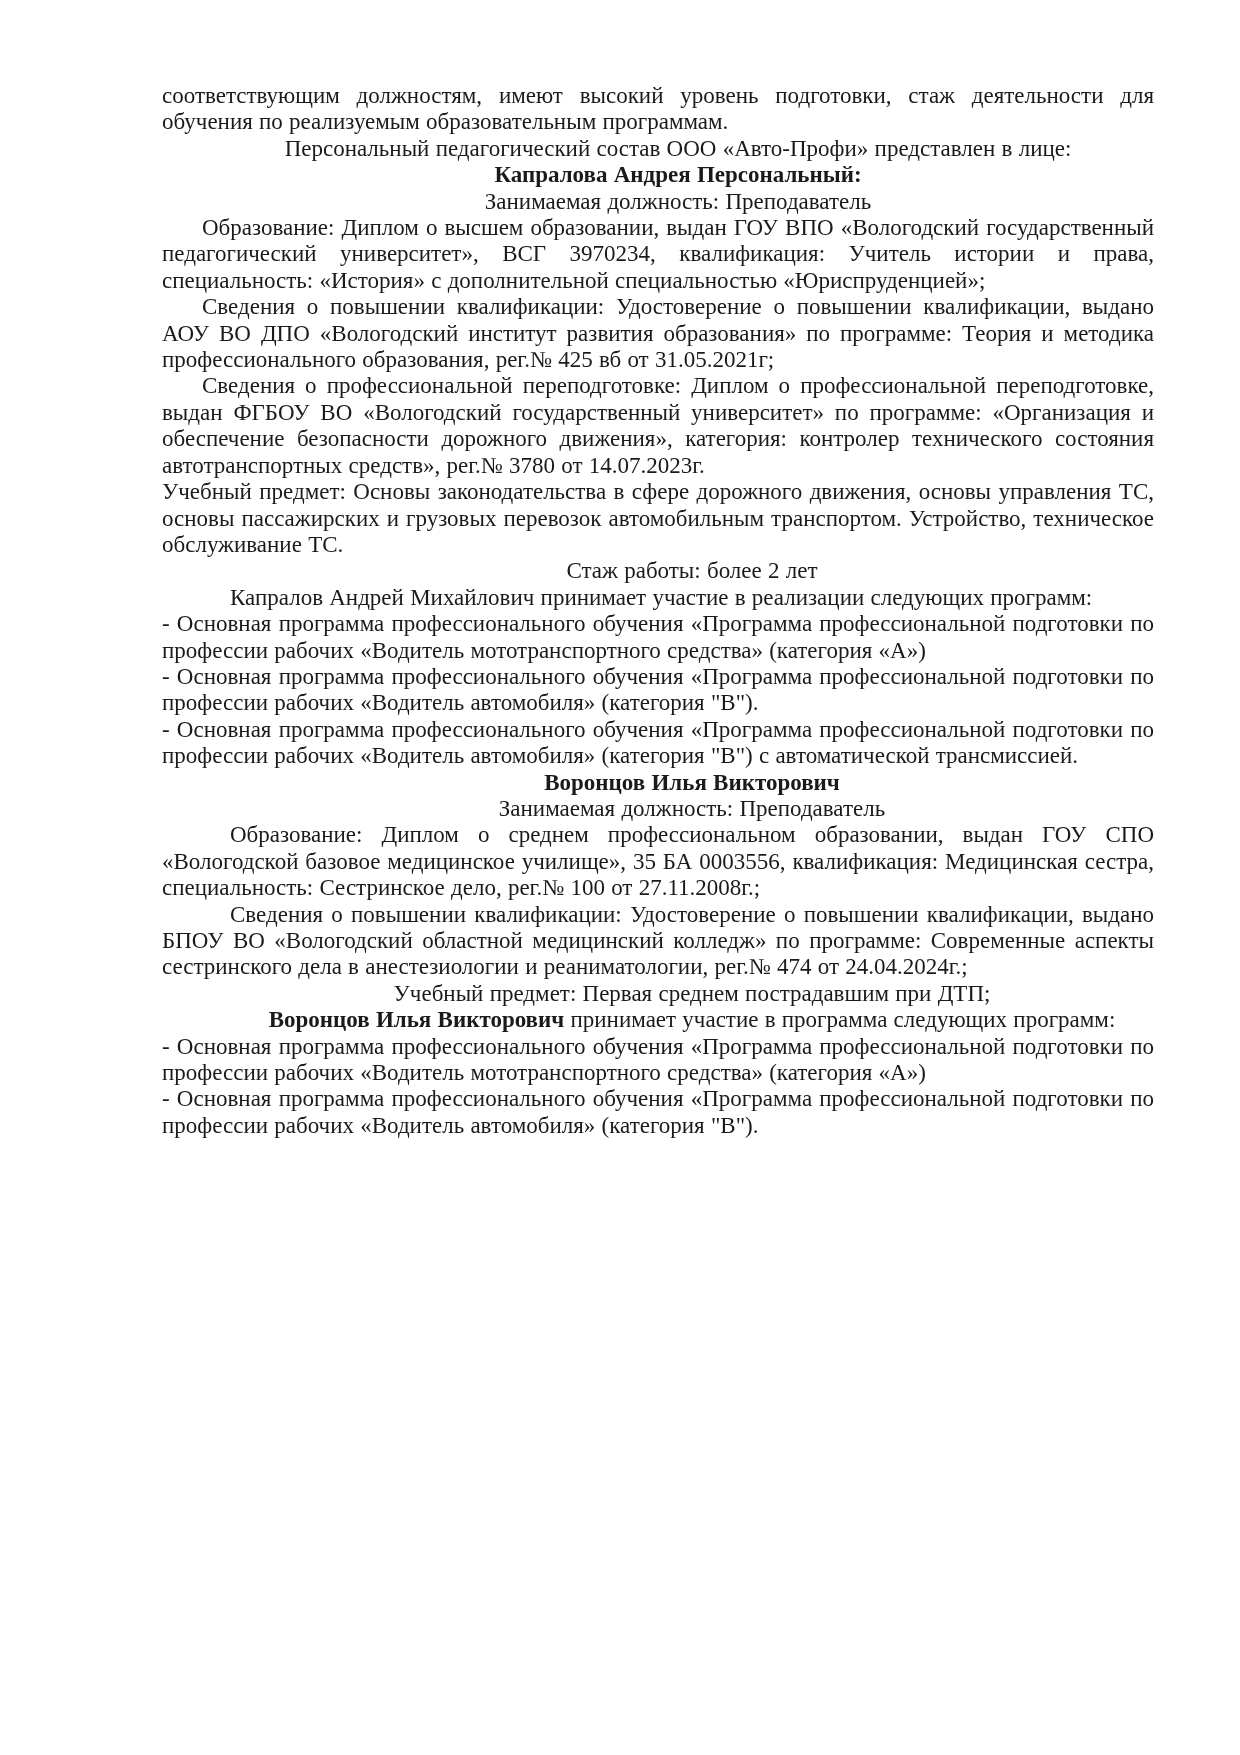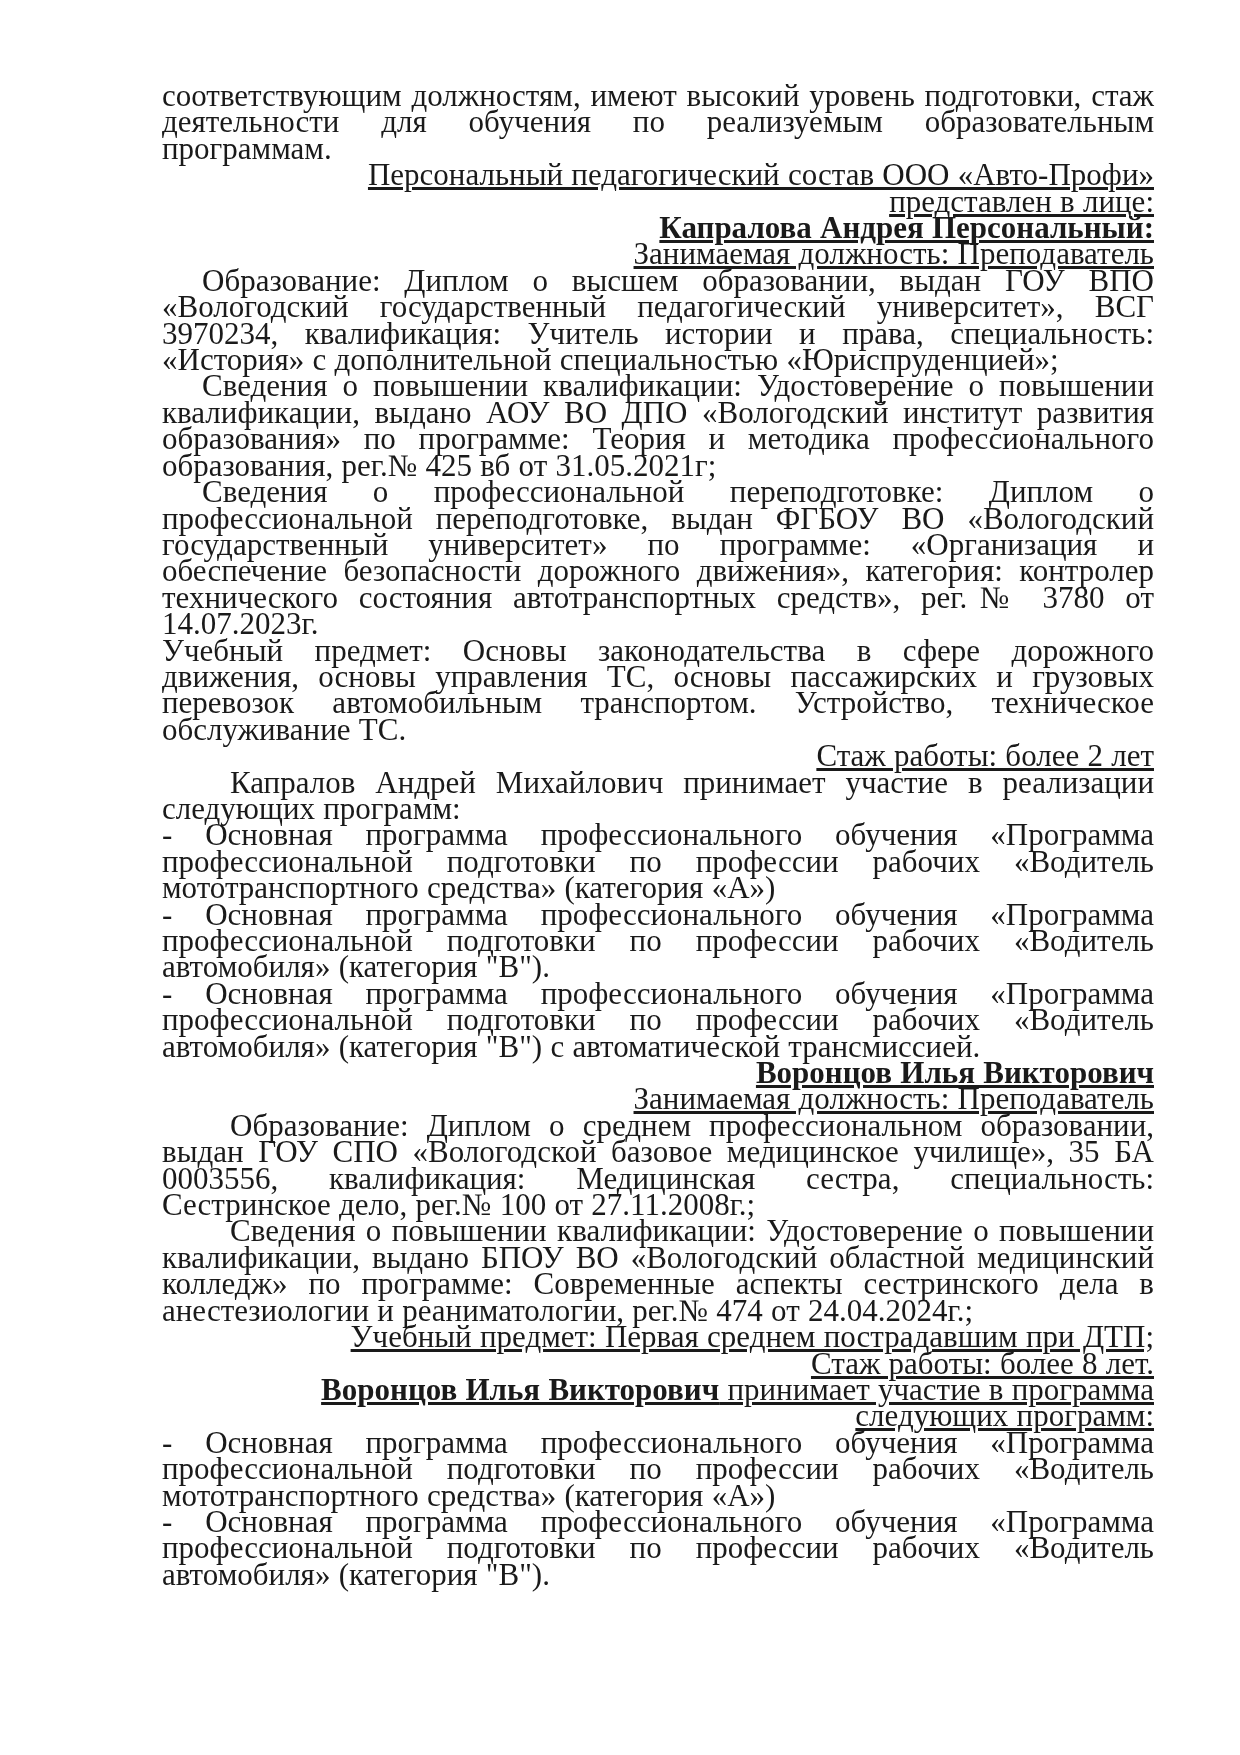--- a/index.html
+++ b/index.html
@@ -20,34 +20,34 @@
     width: 1240px;
     height: 1755px;
     background: #ffffff;
   }
   .doc-body {
     position: absolute;
     left: 162px;
     top: 83px;
     width: 992px;
     font-family: "Liberation Serif", "DejaVu Serif", serif;
-    font-size: 31px;
+    font-size: 23px;
     line-height: 26.4px;
     color: #1a1a1a;
     word-spacing: 0.5px;
   }
   p.para {
     margin: 0;
     padding: 0;
   }
   .indent-none   { text-indent: 0; }
   .indent-normal { text-indent: 40px; }
   .indent-deep   { text-indent: 68px; }
   .align-justify { text-align: justify; }
-  .align-left    { text-align: right; text-decoration: underline; }
+  .align-left    { text-align: center; }
   .para b { font-weight: bold; }
 </style>
 </head>
 <body>
 
 <div class="doc-page">
   <div class="doc-body">
       <p class="para indent-none align-justify"><span>соответствующим должностям, имеют высокий уровень подготовки, стаж деятельности для обучения по реализуемым образовательным программам.</span></p>
       <p class="para indent-normal align-left"><span>Персональный педагогический состав ООО «Авто-Профи» представлен в лице:</span></p>
       <p class="para indent-normal align-left"><b>Капралова Андрея Персональный:</b></p>
@@ -59,18 +59,17 @@
       <p class="para indent-deep align-left"><span>Стаж работы: более 2 лет</span></p>
       <p class="para indent-deep align-justify"><span>Капралов Андрей Михайлович принимает участие в реализации следующих программ:</span></p>
       <p class="para indent-none align-justify"><span>- Основная программа профессионального обучения «Программа профессиональной подготовки по профессии рабочих «Водитель мототранспортного средства» (категория «А»)</span></p>
       <p class="para indent-none align-justify"><span>- Основная программа профессионального обучения «Программа профессиональной подготовки по профессии рабочих «Водитель автомобиля» (категория "В").</span></p>
       <p class="para indent-none align-justify"><span>- Основная программа профессионального обучения «Программа профессиональной подготовки по профессии рабочих «Водитель автомобиля» (категория "В") с автоматической трансмиссией.</span></p>
       <p class="para indent-deep align-left"><b>Воронцов Илья Викторович</b></p>
       <p class="para indent-deep align-left"><span>Занимаемая должность: Преподаватель</span></p>
       <p class="para indent-deep align-justify"><span>Образование: Диплом о среднем профессиональном образовании, выдан ГОУ СПО «Вологодской базовое медицинское училище», 35 БА 0003556, квалификация: Медицинская сестра, специальность: Сестринское дело, рег.№ 100 от 27.11.2008г.;</span></p>
       <p class="para indent-deep align-justify"><span>Сведения о повышении квалификации: Удостоверение о повышении квалификации, выдано БПОУ ВО «Вологодский областной медицинский колледж» по программе: Современные аспекты сестринского дела в анестезиологии и реаниматологии, рег.№ 474 от 24.04.2024г.;</span></p>
       <p class="para indent-deep align-left"><span>Учебный предмет: Первая среднем пострадавшим при ДТП;</span></p>
-      <p class="para indent-deep align-left"><span>Стаж работы: более 8 лет.</span></p>
       <p class="para indent-deep align-left"><b>Воронцов Илья Викторович</b><span> принимает участие в программа следующих программ:</span></p>
       <p class="para indent-none align-justify"><span>- Основная программа профессионального обучения «Программа профессиональной подготовки по профессии рабочих «Водитель мототранспортного средства» (категория «А»)</span></p>
       <p class="para indent-none align-justify"><span>- Основная программа профессионального обучения «Программа профессиональной подготовки по профессии рабочих «Водитель автомобиля» (категория "В").</span></p>
     </div>
 </div>
 
 </body></html>

